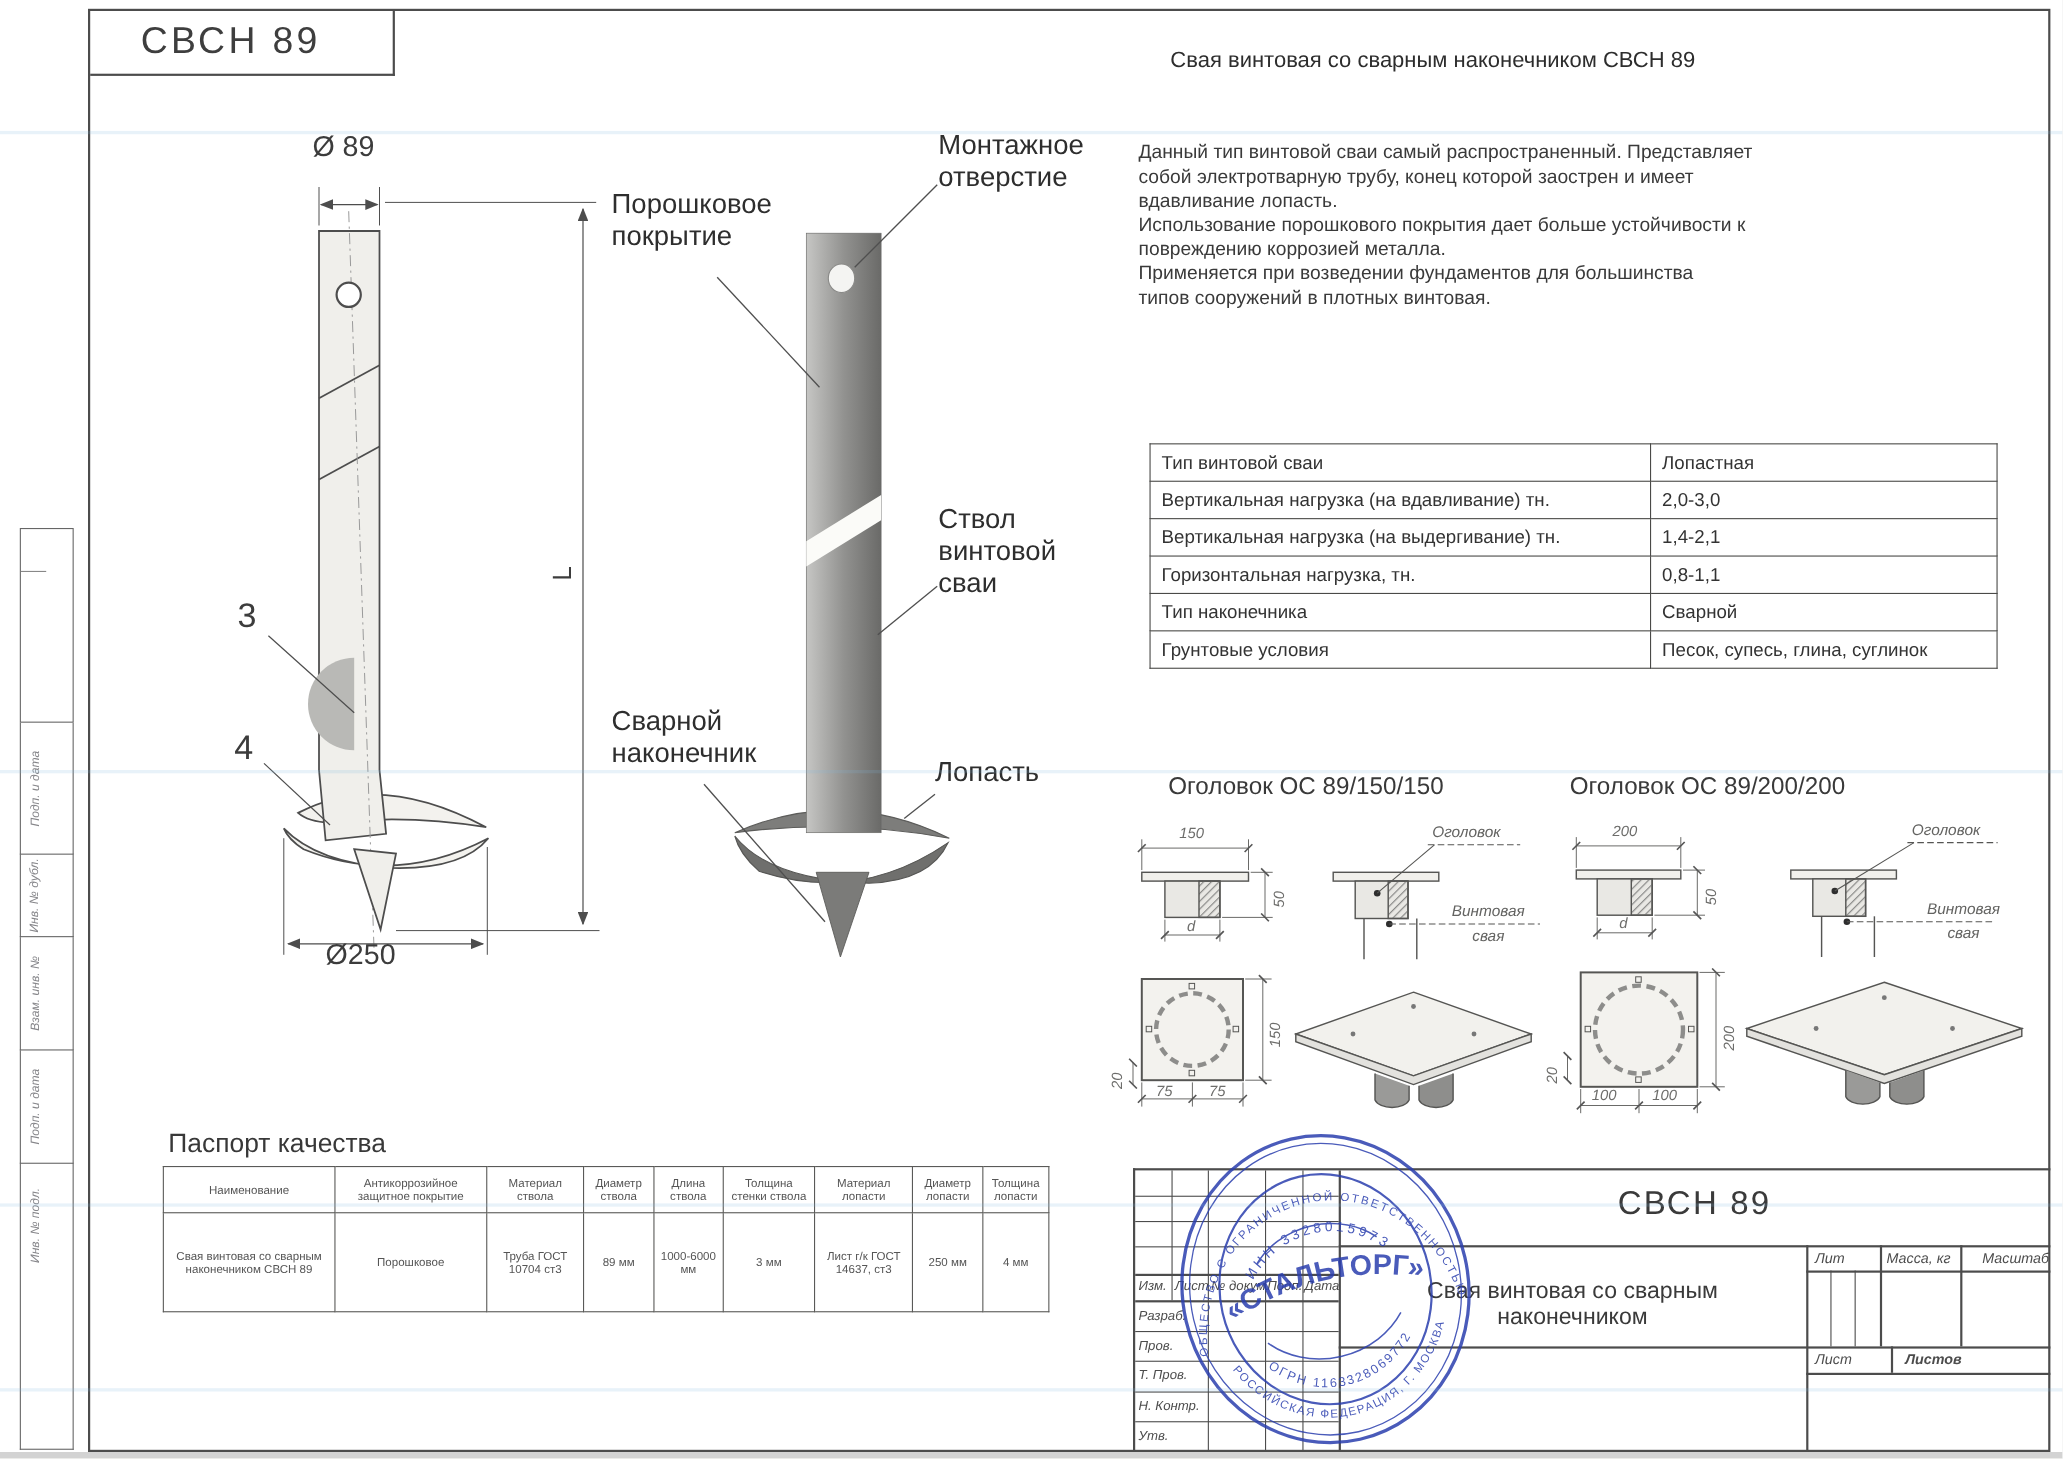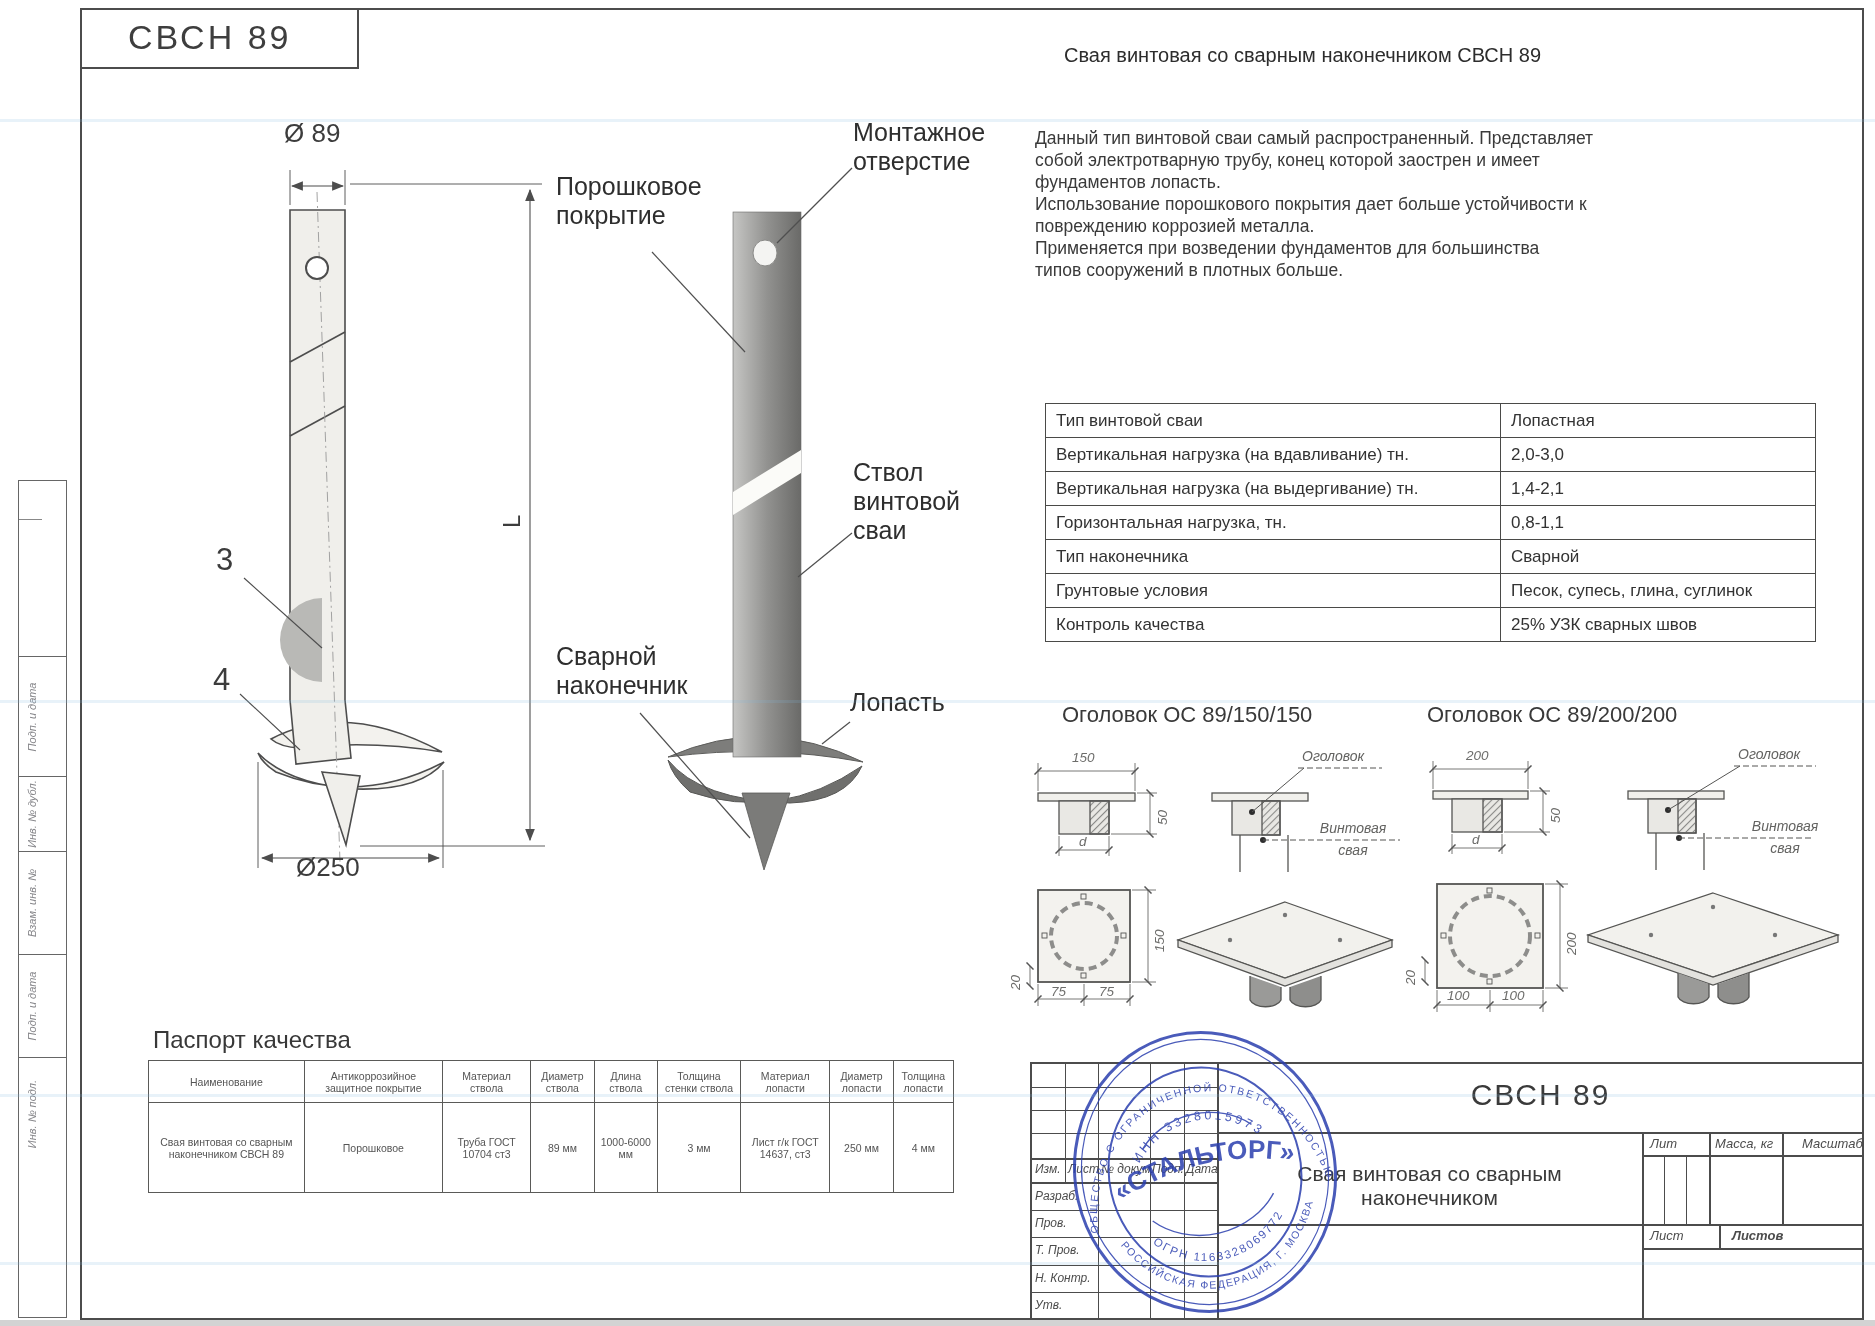--- a/index.html
+++ b/index.html
@@ -244,25 +244,25 @@
   <div class="abs callout" style="left:556px;top:172px;width:168px;">Порошковое покрытие</div>
   <div class="abs callout" style="left:853px;top:118px;width:170px;">Монтажное отверстие</div>
   <div class="abs callout" style="left:853px;top:458px;width:130px;">Ствол винтовой сваи</div>
   <div class="abs callout" style="left:556px;top:642px;width:180px;">Сварной наконечник</div>
   <div class="abs callout" style="left:850px;top:688px;width:130px;">Лопасть</div>
 
   <div class="abs" style="left:1030px;top:44px;width:545px;text-align:center;font-size:20px;font-weight:500;color:#2d2d2d;">Свая винтовая со сварным наконечником СВСН 89</div>
   <div class="abs" style="left:1035px;top:127px;">
     <div class="desc-line">Данный тип винтовой сваи самый распространенный. Представляет</div>
     <div class="desc-line">собой электротварную трубу, конец которой заострен и имеет</div>
-    <div class="desc-line">фундаментов лопасть.</div>
+    <div class="desc-line">вдавливание лопасть.</div>
     <div class="desc-line">Использование порошкового покрытия дает больше устойчивости к</div>
     <div class="desc-line">повреждению коррозией металла.</div>
     <div class="desc-line">Применяется при возведении фундаментов для большинства</div>
-    <div class="desc-line">типов сооружений в плотных больше.</div>
+    <div class="desc-line">типов сооружений в плотных винтовая.</div>
   </div>
 
   <table class="spec abs" style="left:1045px;top:403px;width:770px;">
     <colgroup>
         <col style="width:455px">
         <col style="width:315px">
       </colgroup>
     <tbody>
         <tr>
       <td>Тип винтовой сваи</td>
@@ -280,24 +280,20 @@
       <td>Горизонтальная нагрузка, тн.</td>
       <td>0,8-1,1</td>
         </tr>
     <tr>
       <td>Тип наконечника</td>
       <td>Сварной</td>
         </tr>
     <tr>
       <td>Грунтовые условия</td>
       <td>Песок, супесь, глина, суглинок</td>
-        </tr>
-    <tr>
-      <td>Контроль качества</td>
-      <td>25% УЗК сварных швов</td>
         </tr>
   </tbody>
     </table>
 
   <div class="t" style="left:1062px;top:702px;font-size:22px;color:#393939;">Оголовок ОС 89/150/150</div>
   <div class="t" style="left:1427px;top:702px;font-size:22px;color:#393939;">Оголовок ОС 89/200/200</div>
 
   <div class="t dim" style="left:1072px;top:750px;">150</div>
   <div class="t dim rot" style="left:1155px;top:825px;">50</div>
   <div class="t dim" style="left:1079px;top:834px;">d</div>

